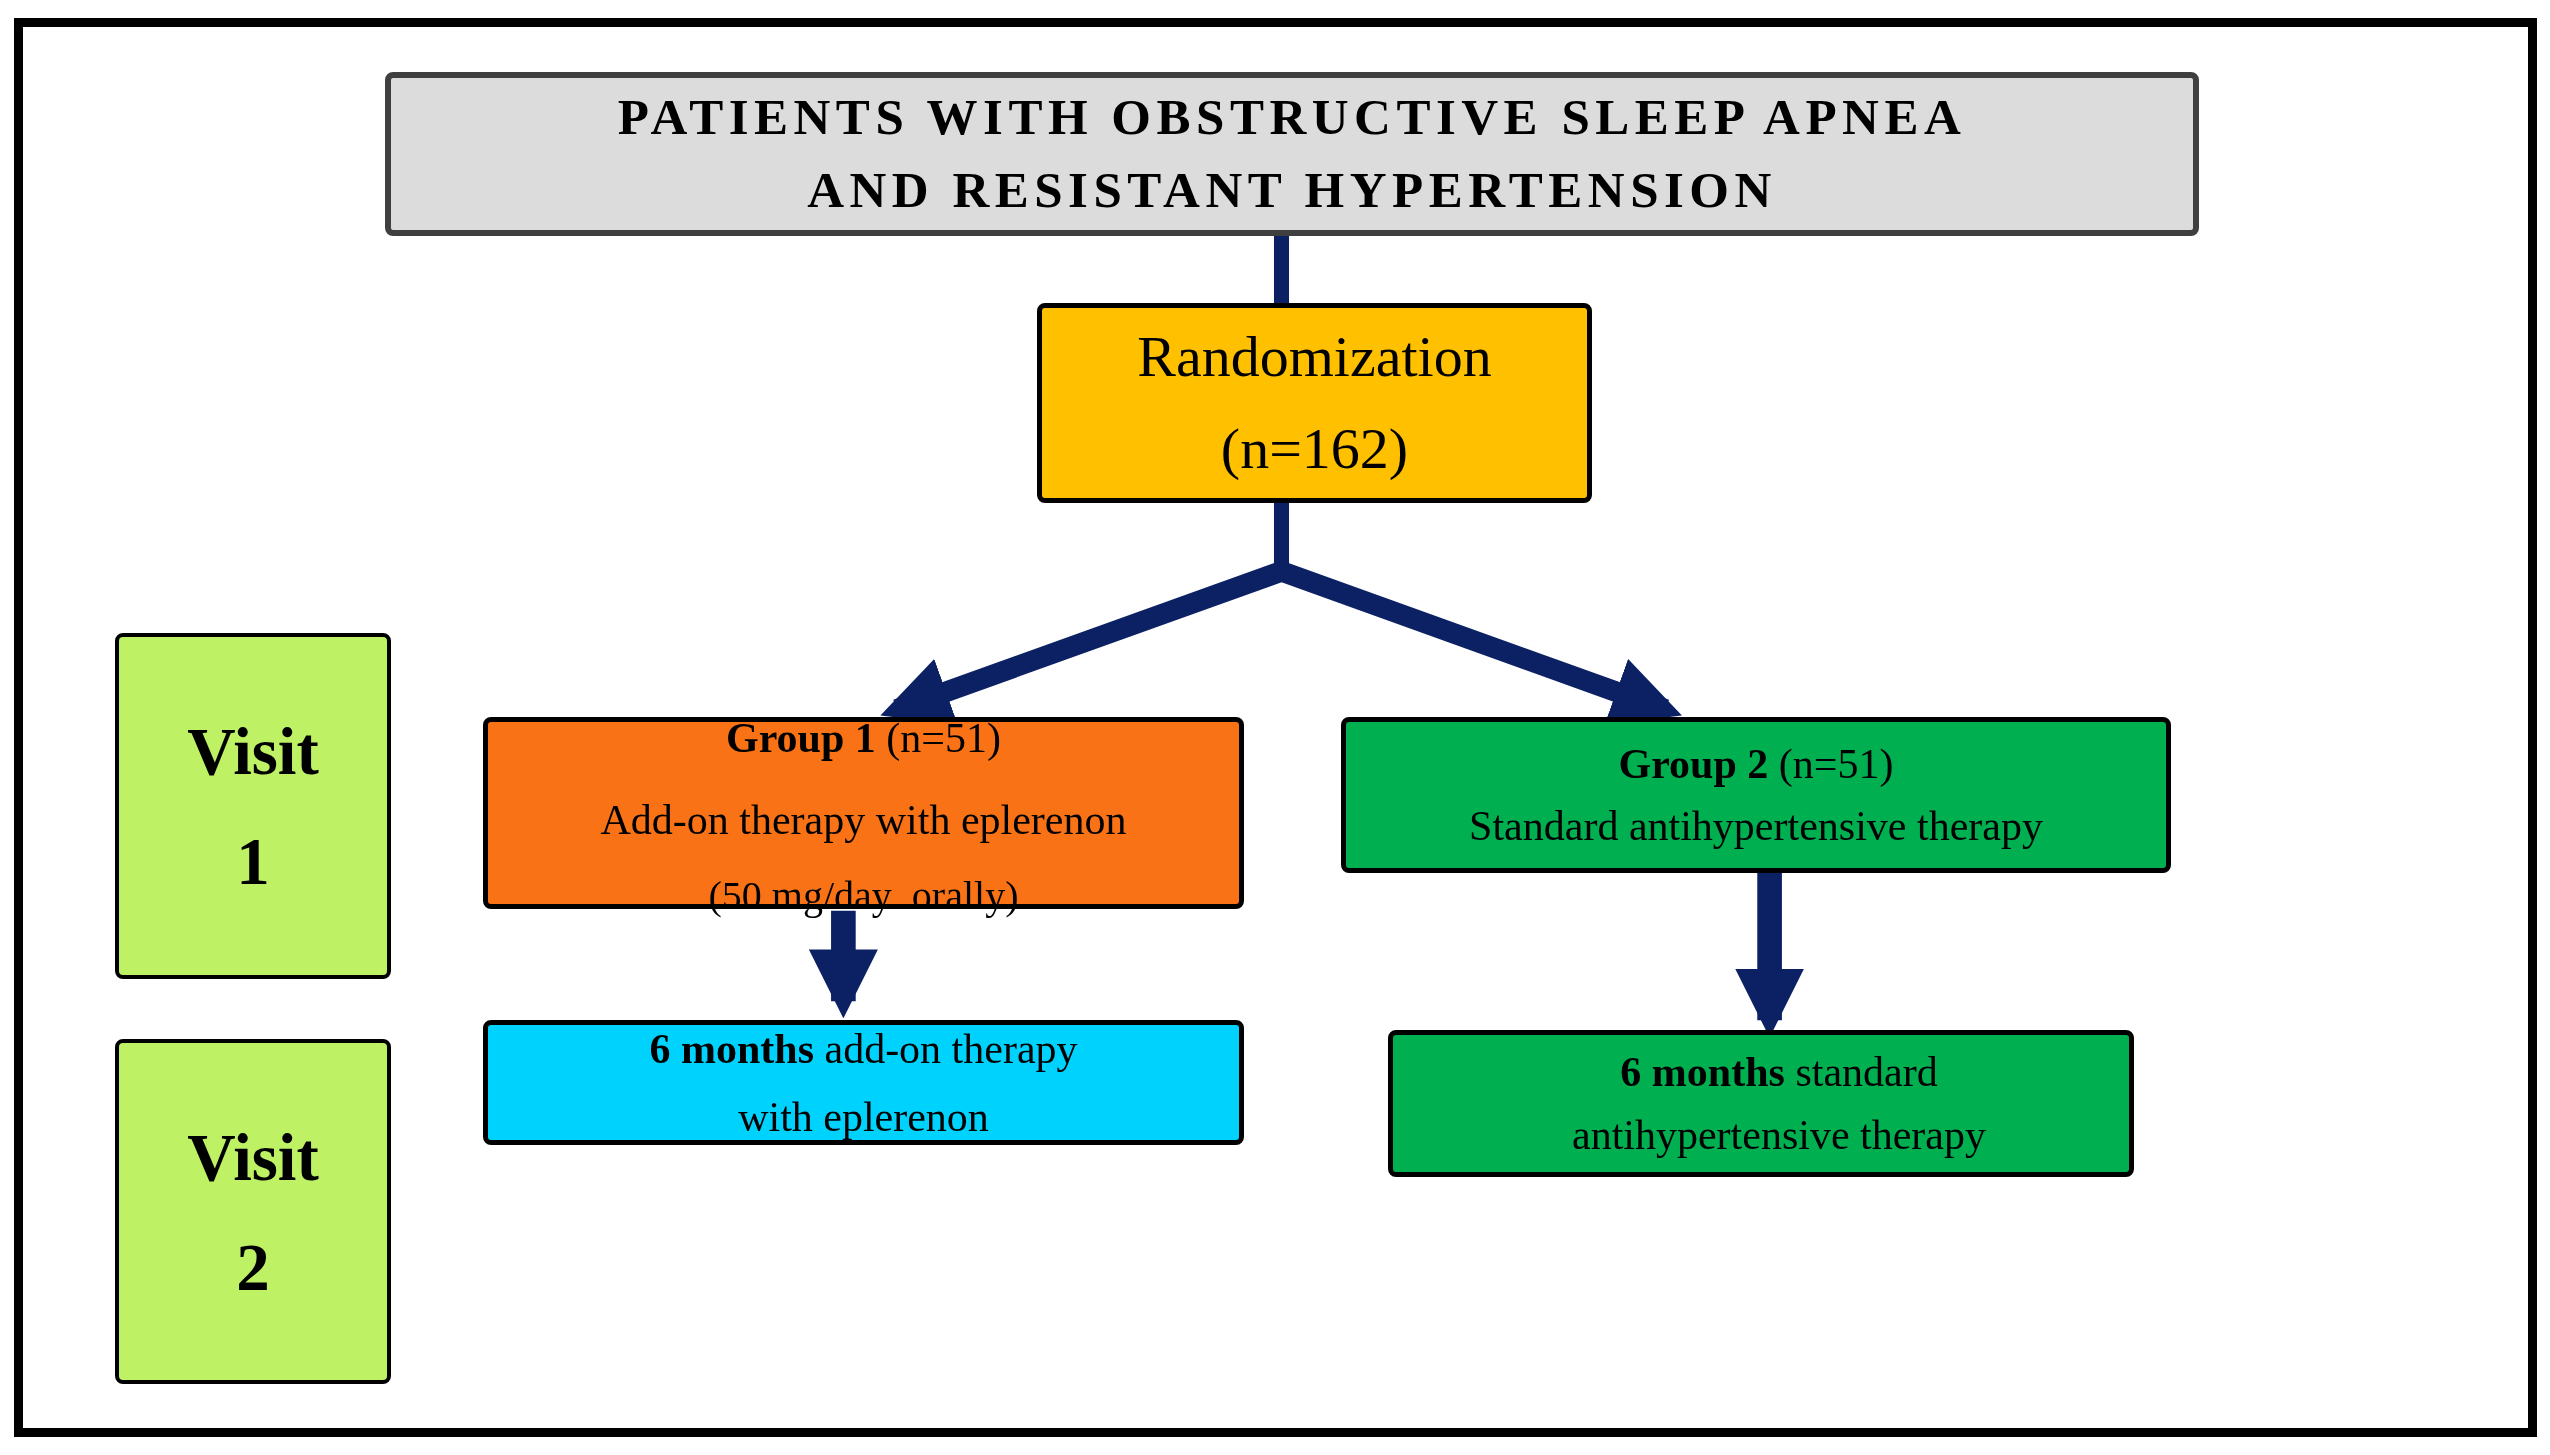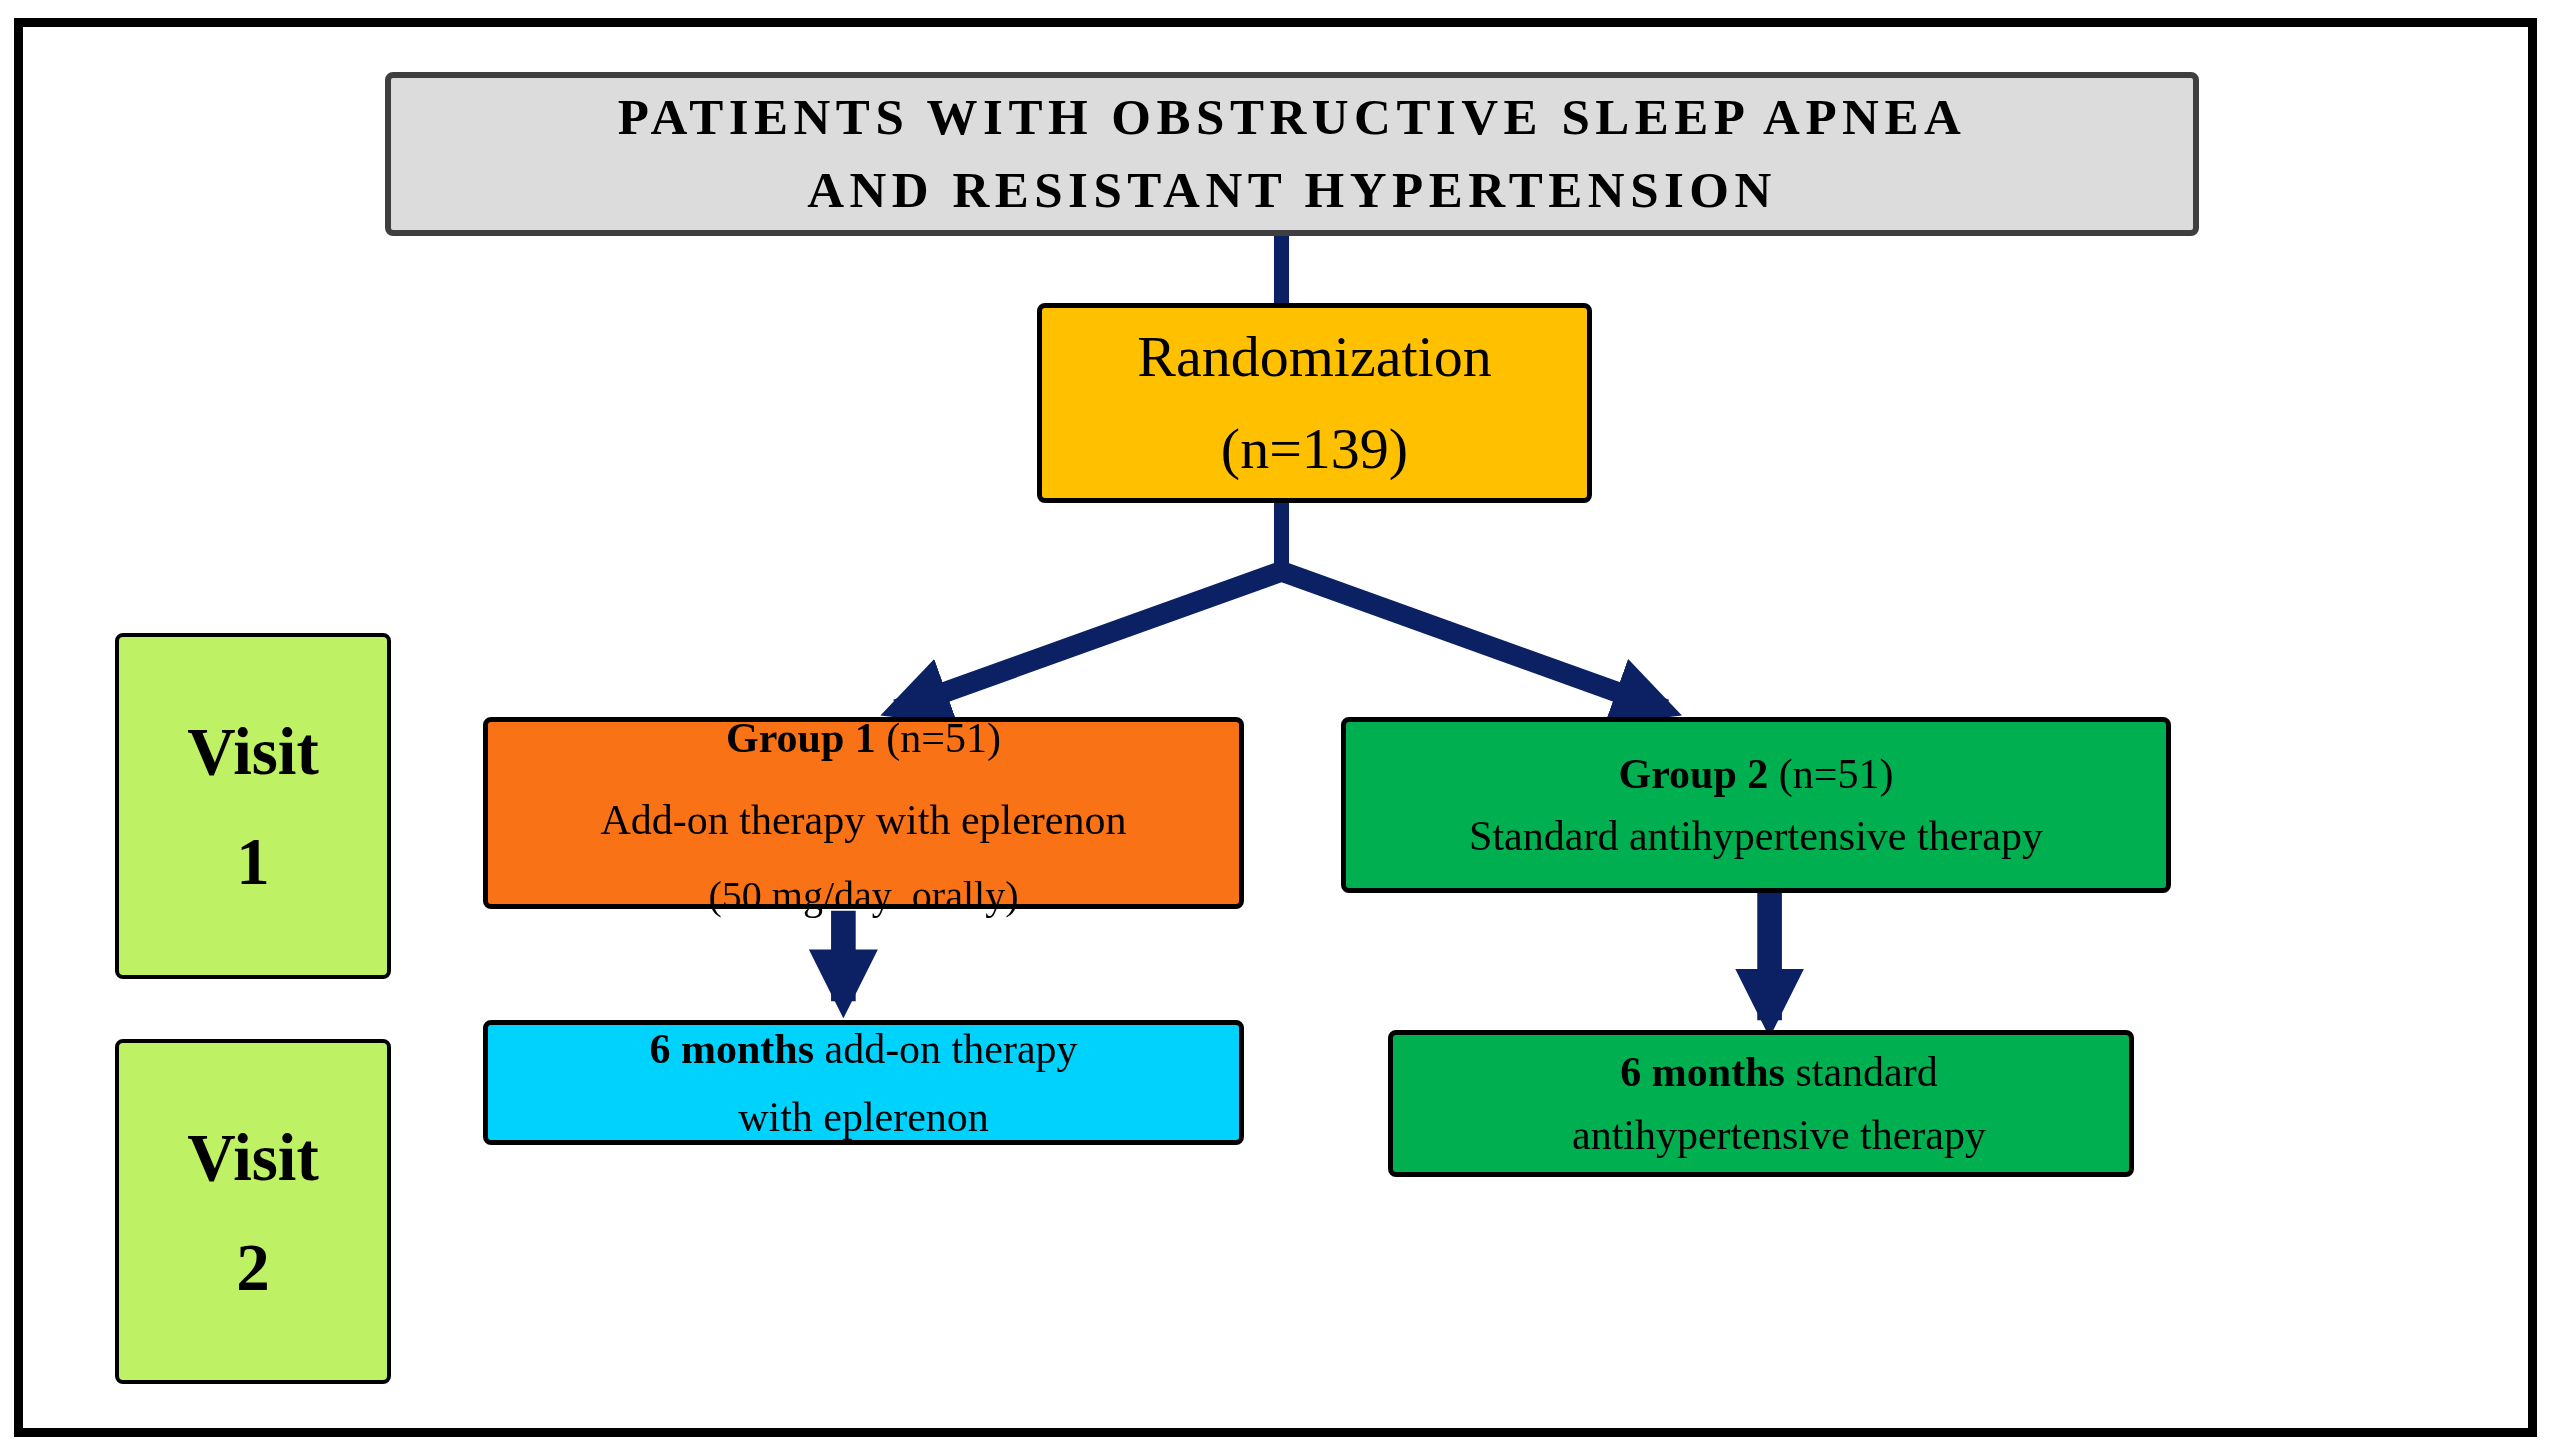--- a/index.html
+++ b/index.html
@@ -58,21 +58,21 @@
   .visit-2 { left: 115px; top: 1039px; height: 345px; }
   .group-1-box {
     left: 483px; top: 717px; width: 761px; height: 192px;
     background: #f97316;
     border: 5.5px solid #000000;
     font-size: 42px;
     line-height: 58px;
     gap: 24px;
   }
   .group-2-box {
-    left: 1341px; top: 717px; width: 830px; height: 176px;
+    left: 1341px; top: 717px; width: 830px; height: 156px;
     background: #00AF50;
     border: 5.5px solid #000000;
     font-size: 42px;
     line-height: 62px;
   }
   .outcome-1-box {
     left: 483px; top: 1020px; width: 761px; height: 125px;
     background: #00D2FE;
     border: 5.5px solid #000000;
     font-size: 42px;
@@ -121,21 +121,21 @@
     <line x1="2585" y1="1260" x2="2585" y2="1490" stroke-width="36" marker-end="url(#ah-vert)"></line>
   </svg>
 
   <div class="box title-box">
     <div>PATIENTS WITH OBSTRUCTIVE SLEEP APNEA</div>
     <div>AND RESISTANT HYPERTENSION</div>
   </div>
 
   <div class="box randomization-box">
     <div>Randomization</div>
-    <div>(n=139)</div>
+    <div>(n=162)</div>
   </div>
 
   <div class="box visit-box visit-1">
     <div>Visit</div>
     <div>1</div>
   </div>
 
   <div class="box visit-box visit-2">
     <div>Visit</div>
     <div>2</div>

